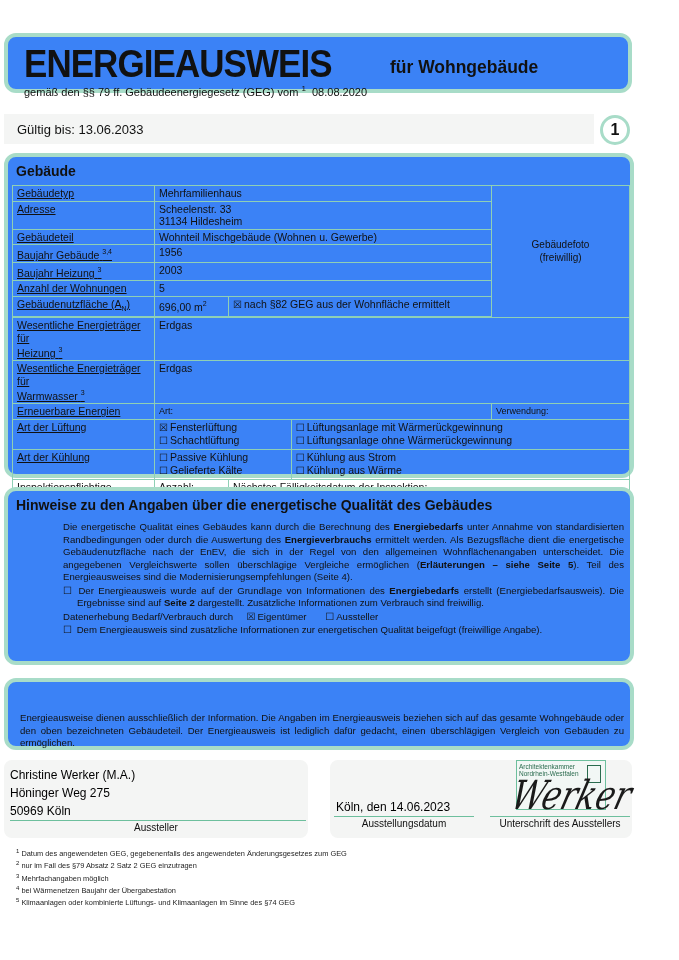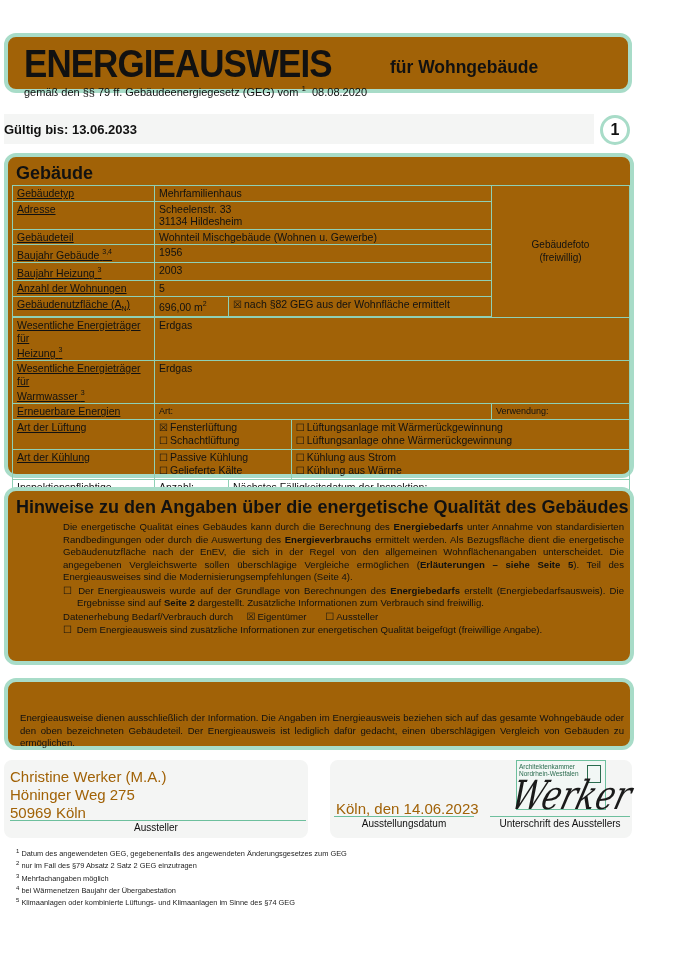--- a/index.html
+++ b/index.html
@@ -1,37 +1,37 @@
 <!DOCTYPE html>
 <html><head>
 <meta charset="utf-8">
 <style>
   * { box-sizing: border-box; margin: 0; padding: 0; }
   html, body { width: 679px; height: 960px; background: #ffffff; overflow: hidden; }
   body { font-family: "Liberation Sans", sans-serif; color: #111; position: relative; }
 
-  .green-box { position: absolute; border: 4px solid #a8dcc8; border-radius: 12px; background: #a16207; }
+  .green-box { position: absolute; border: 4px solid #a8dcc8; border-radius: 12px; background: #3b82f6; }
   .grey-bar { position: absolute; background: #f4f5f4; }
 
   
   #title-box { left: 4px; top: 33px; width: 628px; height: 60px; }
   .title-main { position: absolute; left: 16px; top: 6px; font-size: 38px; font-weight: bold; letter-spacing: -1px; transform: scaleX(0.92); transform-origin: left; }
   .title-sub { position: absolute; left: 382px; top: 19px; font-size: 19px; font-weight: bold; transform: scaleX(0.92); transform-origin: left; }
   .title-law { position: absolute; left: 16px; top: 47px; font-size: 11px; }
   .title-law sup { font-size: 8px; }
 
   
   #validity-bar { left: 4px; top: 114px; width: 590px; height: 30px; }
-  .valid-text { position: absolute; left: 0; top: 8px; font-size: 13px; font-weight: bold; }
+  .valid-text { position: absolute; left: 13px; top: 8px; font-size: 13px; font-weight: normal; }
   .reg-text { position: absolute; left: 330px; top: 8px; font-size: 13px; font-weight: bold; }
   .page-num { position: absolute; left: 600px; top: 115px; width: 30px; height: 30px; border: 3px solid #a8dcc8; border-radius: 50%; text-align: center; font-size: 16px; font-weight: bold; line-height: 24px; }
 
   
   #building-box { left: 4px; top: 153px; width: 630px; height: 325px; }
-  .section-title { position: absolute; left: 8px; font-size: 18px; font-weight: bold; text-align: right; }
+  .section-title { position: absolute; left: 8px; font-size: 14px; font-weight: bold; text-align: right; }
   .btable { position: absolute; left: 4px; top: 28px; width: 618px; border-collapse: collapse; font-size: 10.5px; }
   .btable td { border: 1px solid #8fd0b5; padding: 1px 4px; vertical-align: top; line-height: 12.5px; }
   .btable td.lbl { width: 142px; text-decoration: underline; }
   .btable sup, .btable sub { font-size: 7px; }
   .photo-cell { text-align: center; vertical-align: middle !important; width: 138px; font-size: 10px; }
   .small { font-size: 9px; }
   .cb { font-size: 10px; margin-right: 2px; }
 
   
   #hints-box { left: 4px; top: 487px; width: 630px; height: 178px; }
@@ -39,21 +39,21 @@
   .hint-body p { margin-bottom: 1px; margin-left: 43px; }
   .hint-line { padding-left: 14px; text-indent: -14px; }
 
   
   #usage-box { left: 4px; top: 678px; width: 630px; height: 72px; }
   .usage-body { position: absolute; left: 12px; top: 30px; width: 604px; font-size: 9.6px; line-height: 12.5px; text-align: justify; }
 
   
   #issuer-box { left: 4px; top: 760px; width: 304px; height: 78px; border-radius: 8px; }
   #date-box { left: 330px; top: 760px; width: 302px; height: 78px; border-radius: 8px; }
-  .issuer-line { position: absolute; left: 6px; font-size: 15px; color: #a16207; }
+  .issuer-line { position: absolute; left: 6px; font-size: 12px; color: #000000; }
   .rule { position: absolute; height: 1px; background: #6dbf9d; }
   .caption { position: absolute; font-size: 10px; text-align: center; }
 
   .stamp { position: absolute; left: 516px; top: 760px; width: 90px; height: 50px; border: 1px solid #6dbf9d; background: rgba(240,250,245,0.5); font-size: 6.5px; padding: 2px; color: #2a6b4e; }
   .stamp-logo { position: absolute; right: 4px; top: 4px; width: 14px; height: 18px; border: 1.5px solid #2a6b4e; }
   .signature { position: absolute; left: 498px; top: 772px; font-family: "DejaVu Serif", serif; font-style: italic; font-size: 40px; color: #1a1a1a; transform: skewX(-15deg) scaleX(0.8); }
 
   
   .footnotes { position: absolute; left: 16px; top: 847px; font-size: 7.4px; line-height: 8.8px; color: #222; }
   .footnotes sup { font-size: 6px; }
@@ -177,21 +177,21 @@
       </td>
     </tr>
   </tbody>
     </table>
 </div>
 
 <div id="hints-box" class="green-box">
   <div class="section-title" style="top:6px">Hinweise zu den Angaben über die energetische Qualität des Gebäudes</div>
   <div class="hint-body">
     <p><span>Die energetische Qualität eines Gebäudes kann durch die Berechnung des </span><b>Energiebedarfs</b><span> unter Annahme von standardisierten Randbedingungen oder durch die Auswertung des </span><b>Energieverbrauchs</b><span> ermittelt werden. Als Bezugsfläche dient die energetische Gebäudenutzfläche nach der EnEV, die sich in der Regel von den allgemeinen Wohnflächenangaben unterscheidet. Die angegebenen Vergleichswerte sollen überschlägige Vergleiche ermöglichen (</span><b>Erläuterungen – siehe Seite 5</b><span>). Teil des Energieausweises sind die Modernisierungsempfehlungen (Seite 4).</span></p>
-    <p class="hint-line"><span class="cb">☐</span>&nbsp;<span>Der Energieausweis wurde auf der Grundlage von Berechnungen des </span><b>Energiebedarfs</b><span> erstellt (Energiebedarfsausweis). Die Ergebnisse sind auf </span><b>Seite 2</b><span> dargestellt. Zusätzliche Informationen zum Verbrauch sind freiwillig.</span></p>
+    <p class="hint-line"><span class="cb">☐</span>&nbsp;<span>Der Energieausweis wurde auf der Grundlage von Informationen des </span><b>Energiebedarfs</b><span> erstellt (Energiebedarfsausweis). Die Ergebnisse sind auf </span><b>Seite 2</b><span> dargestellt. Zusätzliche Informationen zum Verbrauch sind freiwillig.</span></p>
     <p><span>Datenerhebung Bedarf/Verbrauch durch</span>&nbsp;&nbsp;&nbsp;&nbsp;&nbsp;<span class="cb">☒</span><span>Eigentümer</span>&nbsp;&nbsp;&nbsp;&nbsp;&nbsp;&nbsp;&nbsp;<span class="cb">☐</span><span>Aussteller</span></p>
     <p class="hint-line"><span class="cb">☐</span>&nbsp;<span>Dem Energieausweis sind zusätzliche Informationen zur energetischen Qualität beigefügt (freiwillige Angabe).</span></p>
   </div>
 </div>
 
 <div id="usage-box" class="green-box">
   <div class="usage-body">Energieausweise dienen ausschließlich der Information. Die Angaben im Energieausweis beziehen sich auf das gesamte Wohngebäude oder den oben bezeichneten Gebäudeteil. Der Energieausweis ist lediglich dafür gedacht, einen überschlägigen Vergleich von Gebäuden zu ermöglichen.</div>
 </div>
 
 <div id="issuer-box" class="grey-bar">

